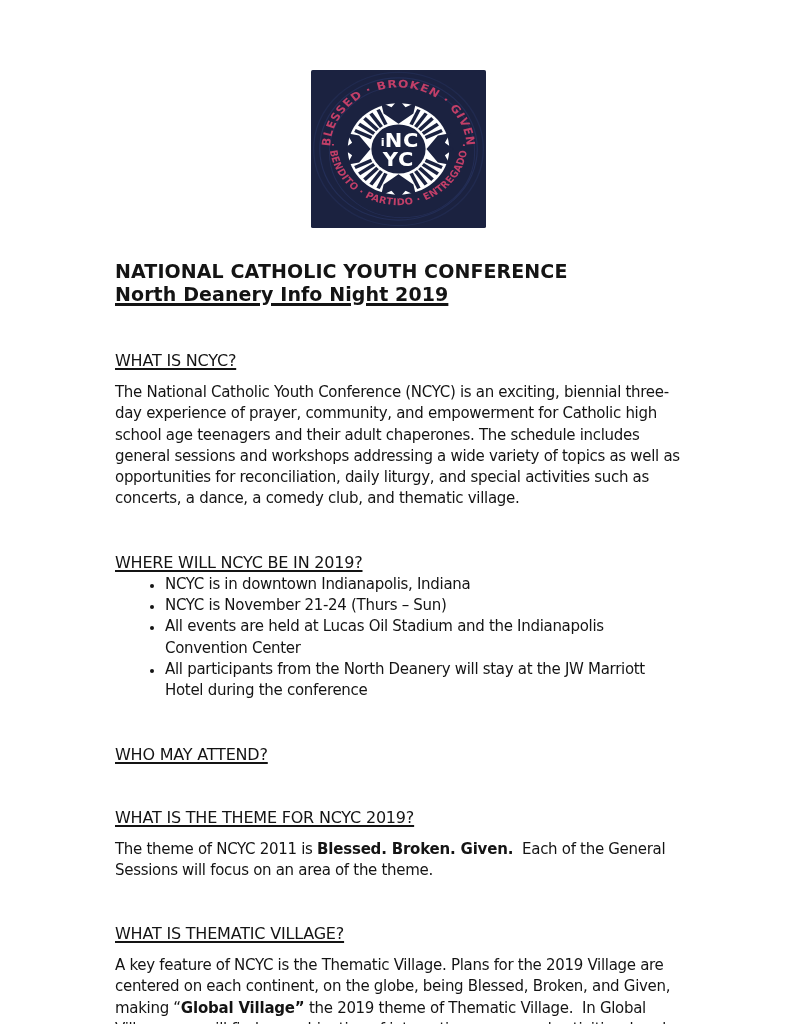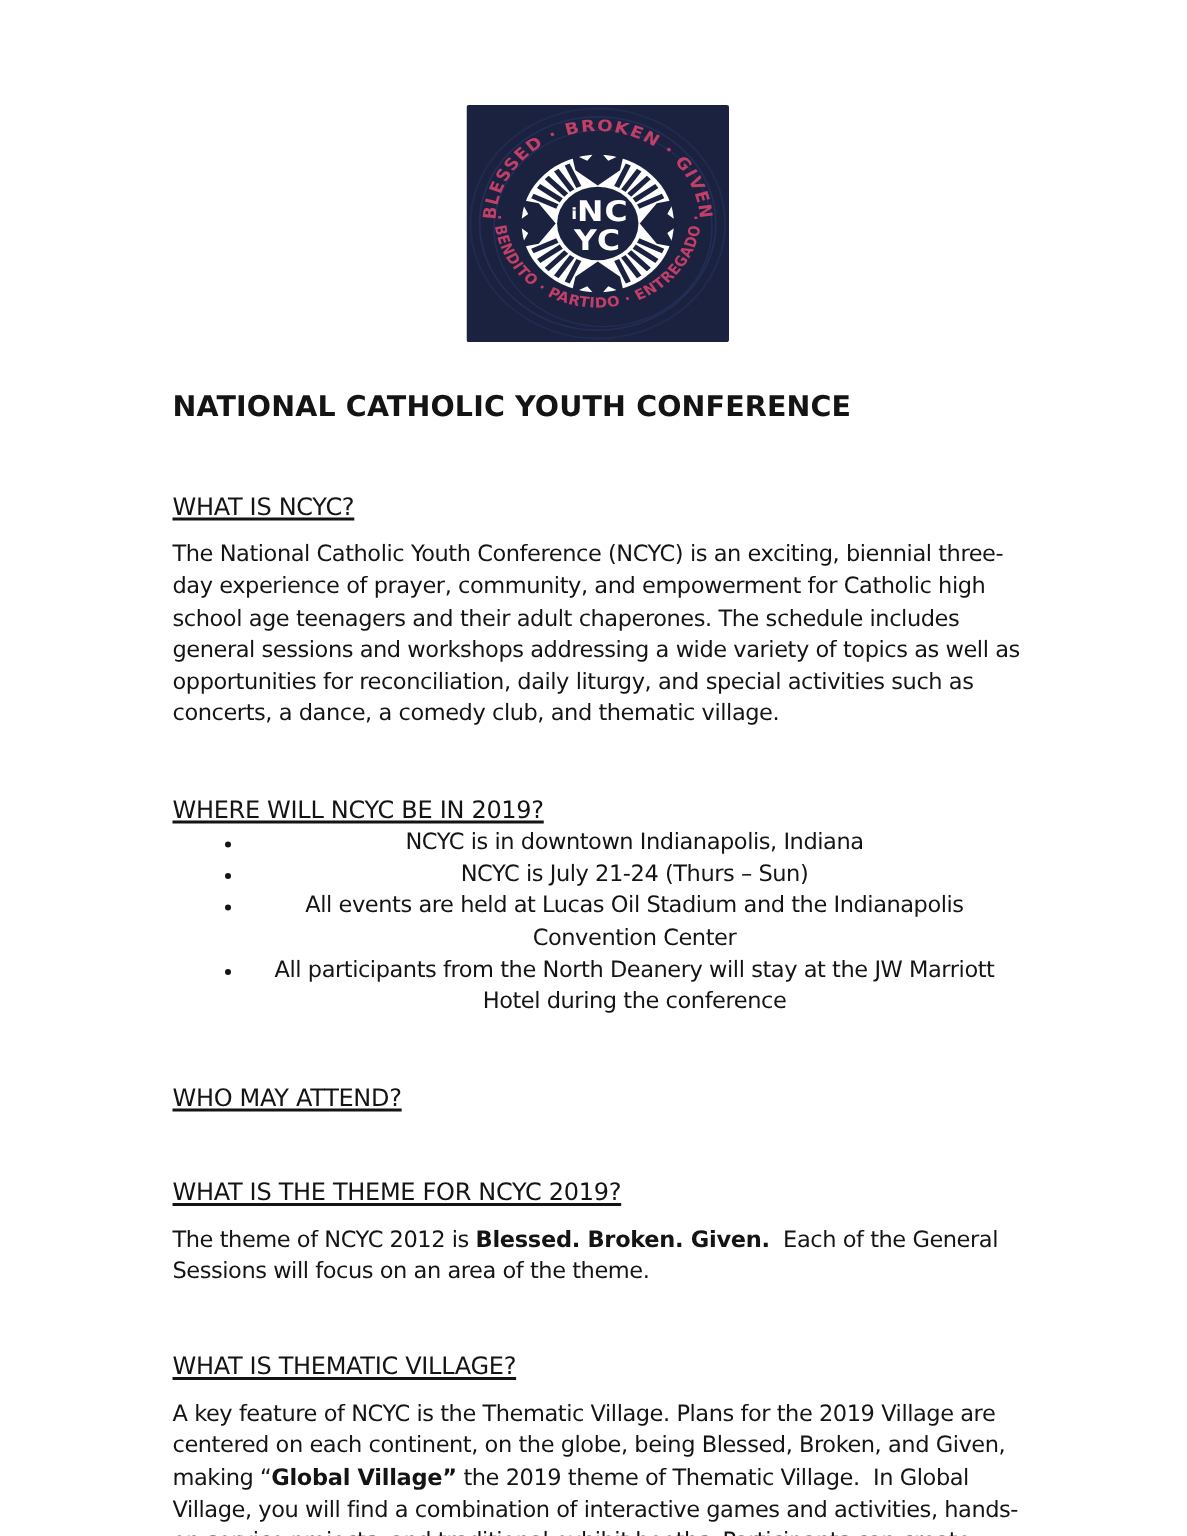--- a/index.html
+++ b/index.html
@@ -55,21 +55,20 @@
     line-height: 21.3px;
     letter-spacing: -0.3px;
     white-space: pre-wrap;
     max-width: 566px;
   }
   p.body b { letter-spacing: -0.2px; }
   ul.bullets {
     margin: 1px 0 0 0;
     padding-left: 49px;
     max-width: 540px;
-    text-align: center;
   }
   ul.bullets li {
     font-size: 15px;
     line-height: 21.3px;
     letter-spacing: -0.3px;
     padding-left: 1px;
   }
   ul.bullets li::marker { font-size: 12px; }
   .arc-text {
     font-family: "DejaVu Sans", sans-serif;
@@ -136,44 +135,45 @@
 
       <circle cx="100" cy="100" r="31" fill="#1b2240"></circle>
       <text class="monogram" x="82" y="96" font-size="13" text-anchor="middle">i</text>
       <text class="monogram" x="104" y="98" font-size="24" text-anchor="middle" letter-spacing="1">NC</text>
       <text class="monogram" x="100" y="122" font-size="24" text-anchor="middle" letter-spacing="1">YC</text>
     </svg>
   </div>
 
   <div class="title-block">
     <div class="title-line1">NATIONAL CATHOLIC YOUTH CONFERENCE</div>
+    <div class="title-line2">North Deanery Info Night 2019</div>
   </div>
 
   <section class="first">
     <h2>WHAT IS NCYC?</h2>
     <p class="body">The National Catholic Youth Conference (NCYC) is an exciting, biennial three-day experience of prayer, community, and empowerment for Catholic high school age teenagers and their adult chaperones. The schedule includes general sessions and workshops addressing a wide variety of topics as well as opportunities for reconciliation, daily liturgy, and special activities such as concerts, a dance, a comedy club, and thematic village.</p>
   </section>
 
   <section class="next">
     <h2>WHERE WILL NCYC BE IN 2019?</h2>
     <ul class="bullets">
       <li>NCYC is in downtown Indianapolis, Indiana</li>
-      <li>NCYC is July 21-24 (Thurs – Sun)</li>
+      <li>NCYC is November 21-24 (Thurs – Sun)</li>
       <li>All events are held at Lucas Oil Stadium and the Indianapolis Convention Center</li>
       <li>All participants from the North Deanery will stay at the JW Marriott Hotel during the conference</li>
     </ul>
   </section>
 
   <section class="next">
     <h2>WHO MAY ATTEND?</h2>
   </section>
 
   <section class="next">
     <h2>WHAT IS THE THEME FOR NCYC 2019?</h2>
-    <p class="body"><span>The theme of NCYC 2012 is </span><b>Blessed. Broken. Given.</b><span>  Each of the General Sessions will focus on an area of the theme.</span></p>
+    <p class="body"><span>The theme of NCYC 2011 is </span><b>Blessed. Broken. Given.</b><span>  Each of the General Sessions will focus on an area of the theme.</span></p>
   </section>
 
   <section class="next">
     <h2>WHAT IS THEMATIC VILLAGE?</h2>
     <p class="body"><span>A key feature of NCYC is the Thematic Village. Plans for the 2019 Village are centered on each continent, on the globe, being Blessed, Broken, and Given, making “</span><b>Global Village”</b><span> the 2019 theme of Thematic Village.  In Global Village, you will find a combination of interactive games and activities, hands-on service projects, and traditional exhibit booths. Participants can create items, participate in physical activities, listen to live music, and pick</span></p>
   </section>
 
 </div>
 
 </body></html>

